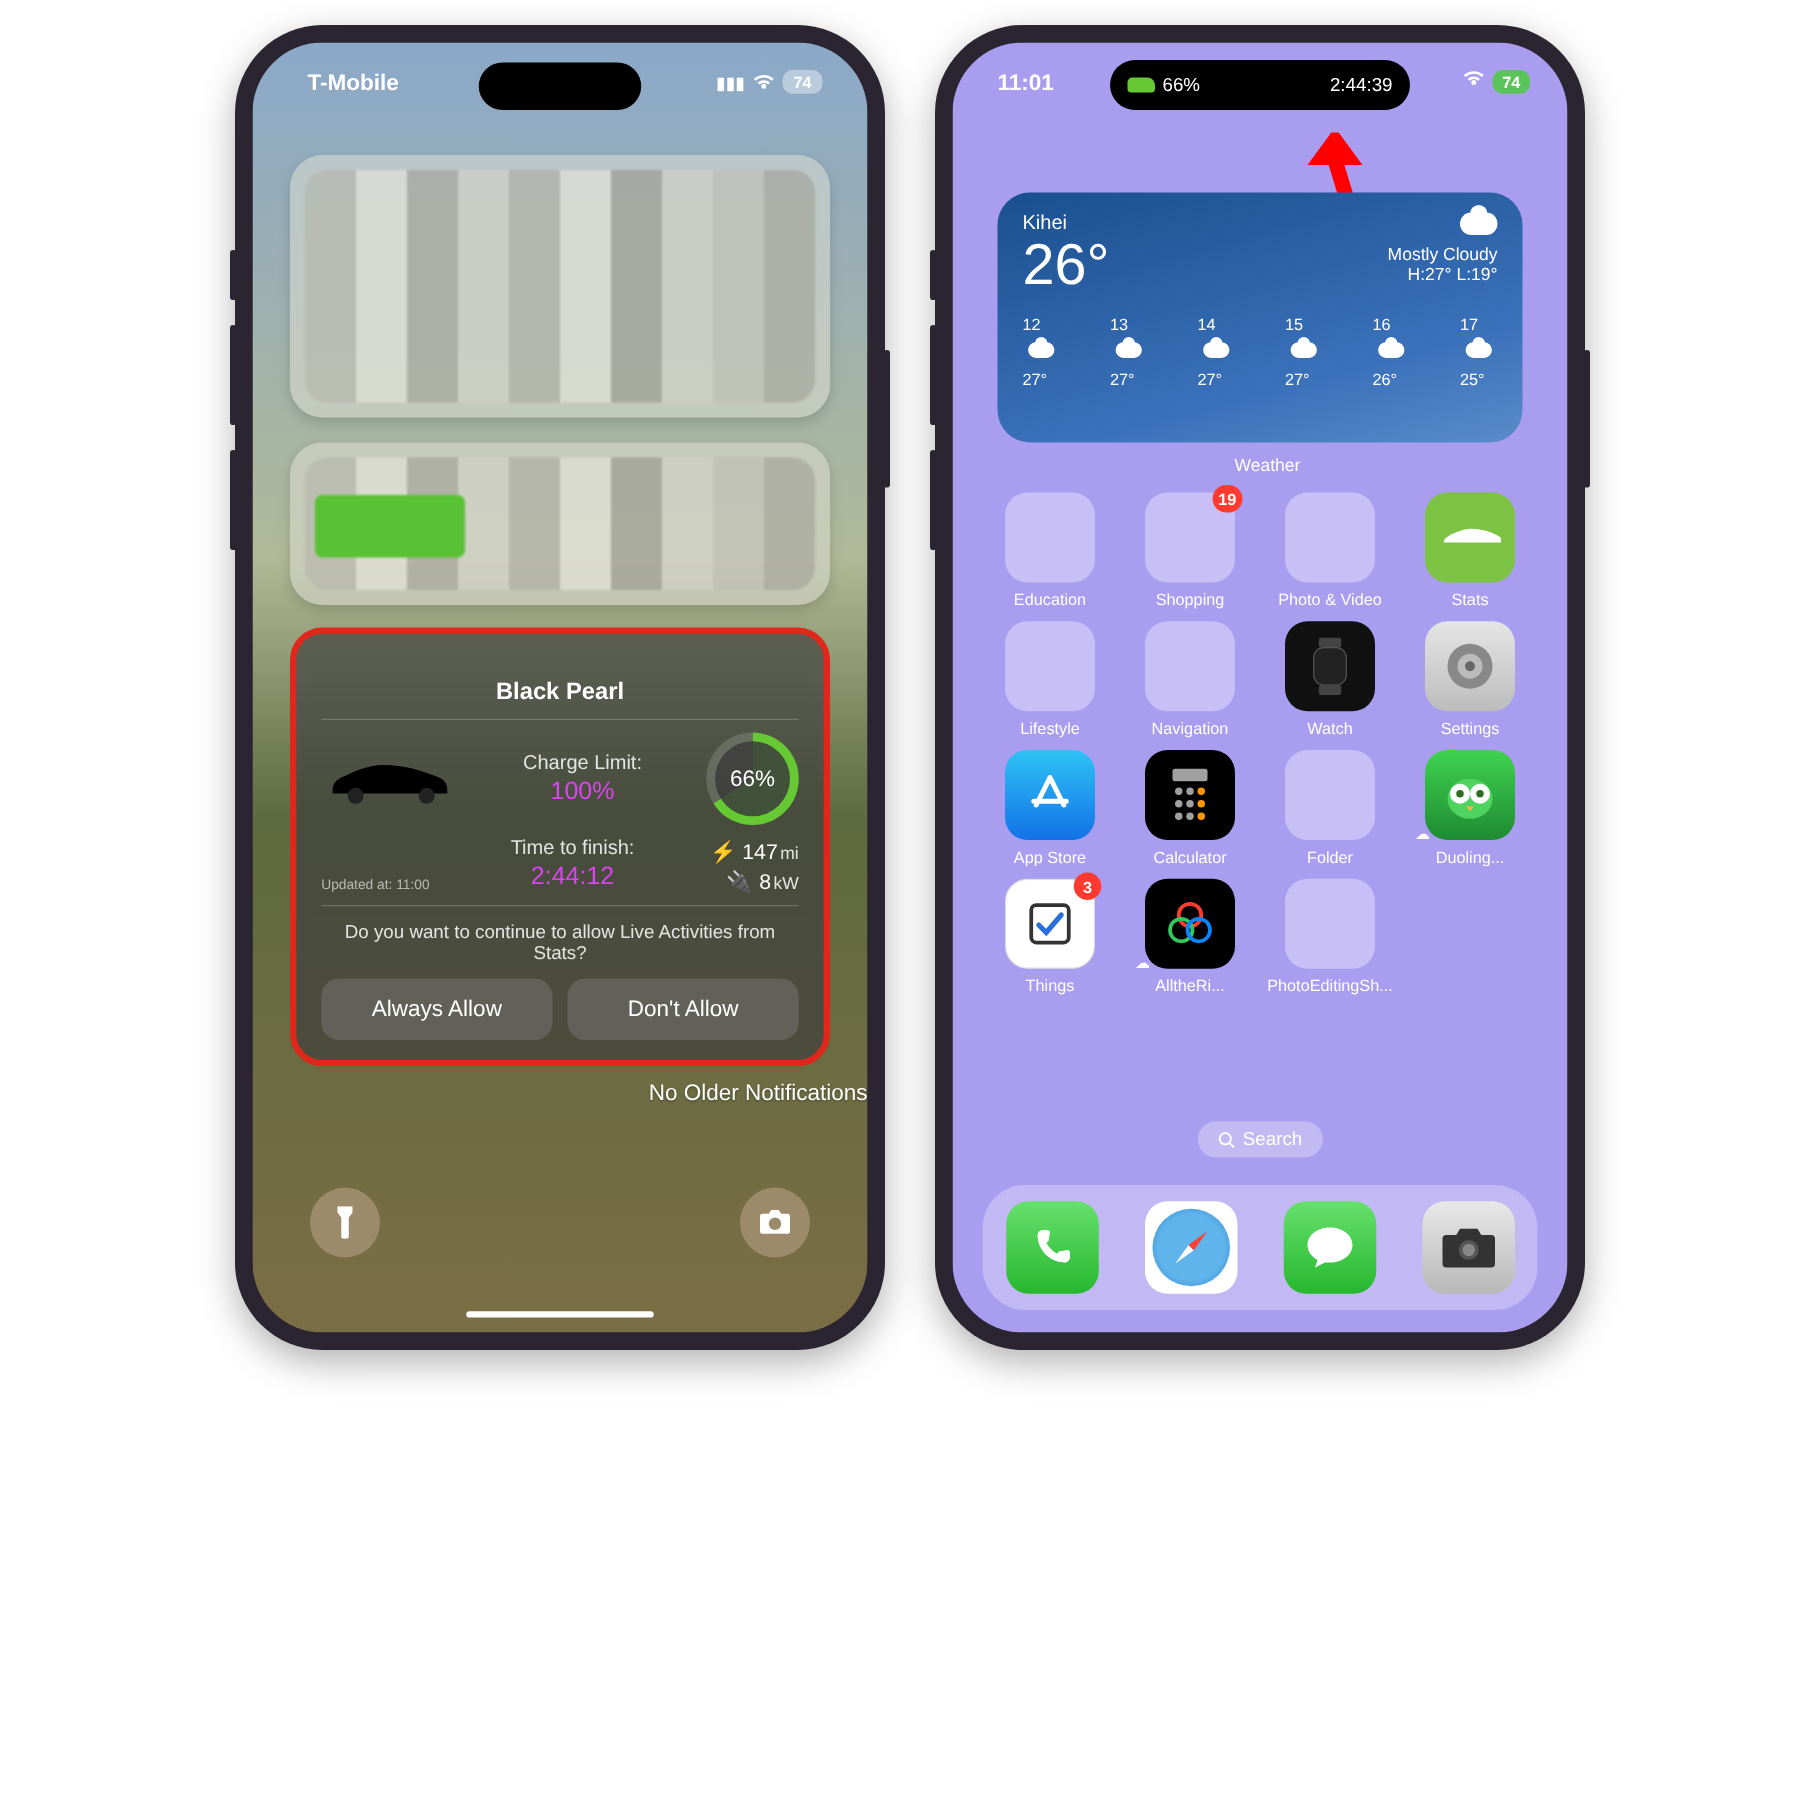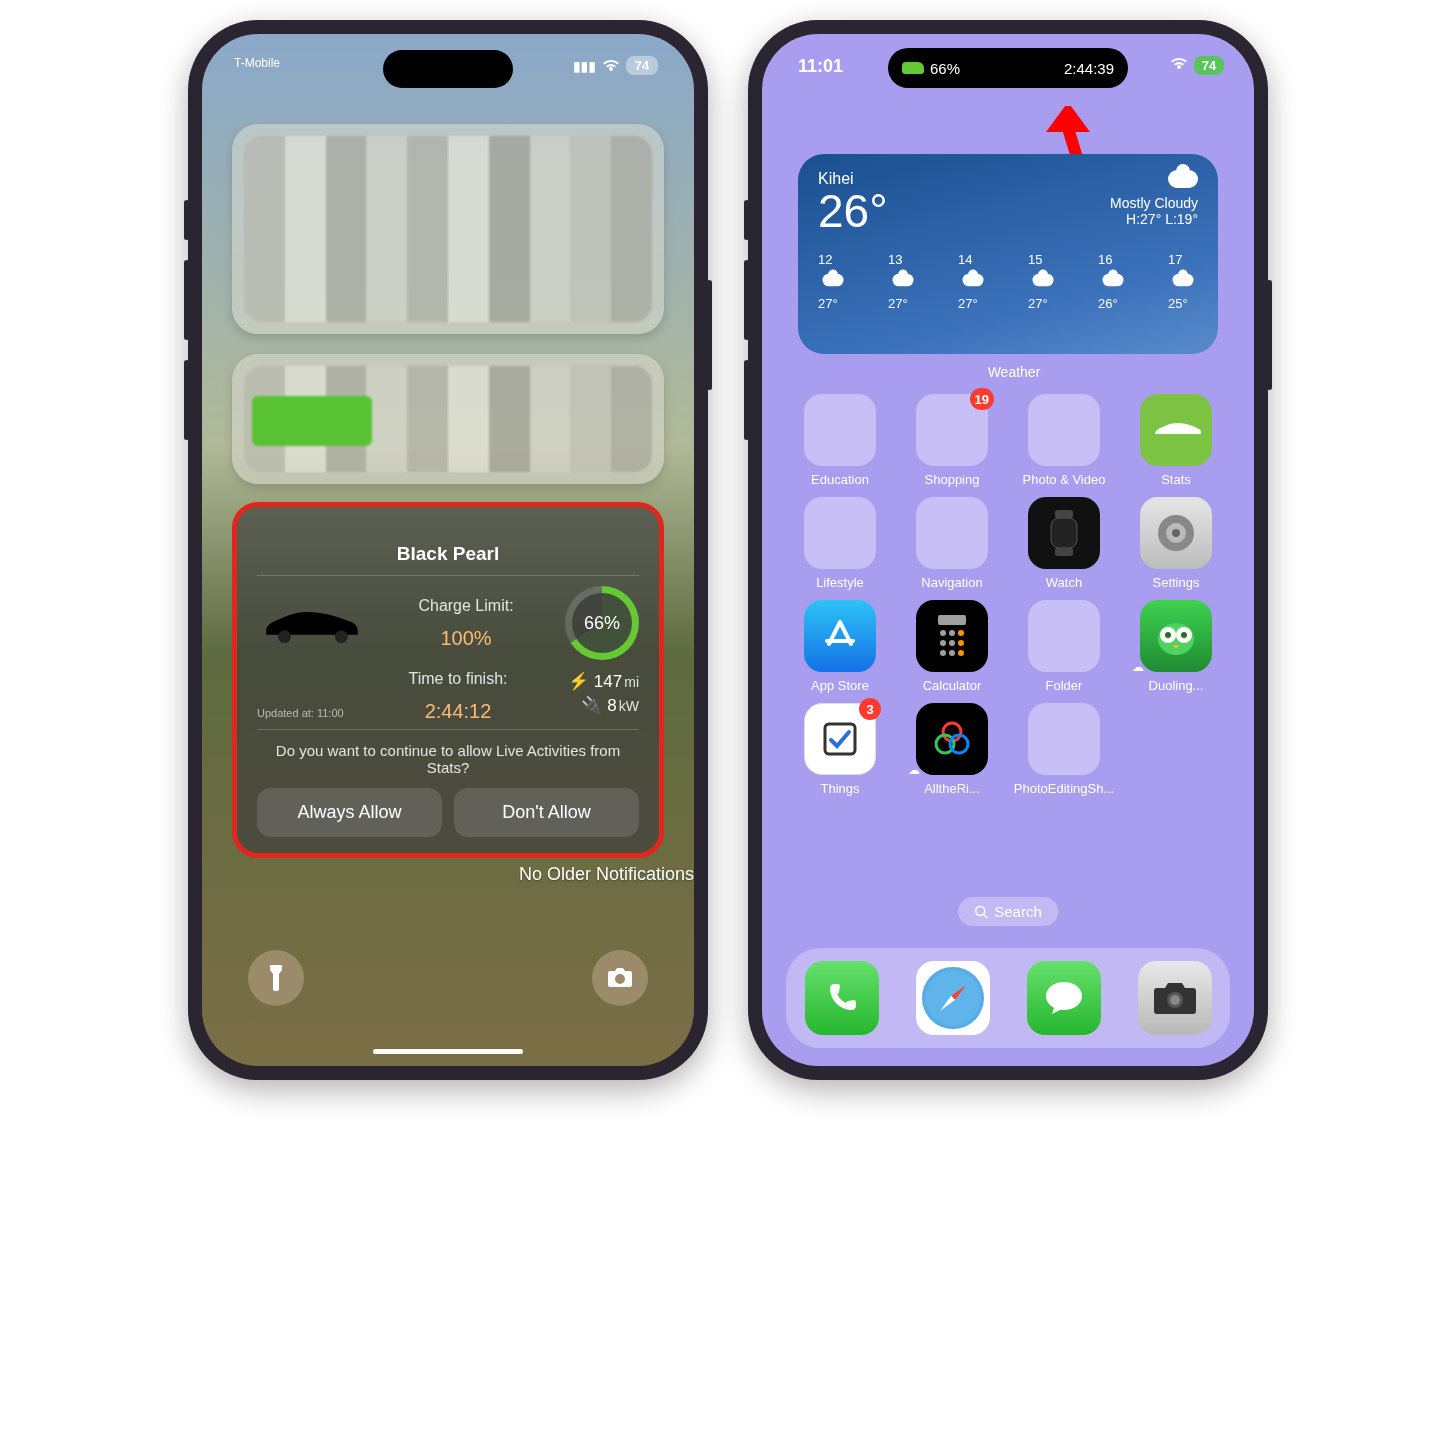--- a/index.html
+++ b/index.html
@@ -43,21 +43,21 @@
   .lock-bg {
     position: absolute; inset:0;
     background: linear-gradient(180deg,#8aa8c9 0%, #b0b997 40%, #5e6a3f 60%, #7b6e45 100%);
   }
   .island {
     position:absolute;
     top:16px; left:50%; transform:translateX(-50%);
     width:130px; height:38px; background:#000; border-radius:20px;
   }
   .status-left {
-    position:absolute; top:22px; left:32px; color:#fff; font-size:12px; font-weight:400;
+    position:absolute; top:22px; left:44px; color:#fff; font-size:18px; font-weight:700;
   }
   .status-right {
     position:absolute; top:22px; right:36px; color:#fff; font-size:14px;
     display:flex; align-items:center; gap:6px;
   }
   .batt {
     display:inline-flex; align-items:center;
     background:rgba(255,255,255,.4); border-radius:8px; padding:2px 4px; font-weight:700; color:#fff;
     min-width:32px; justify-content:center; font-size:13px;
   }
@@ -91,21 +91,21 @@
     border-radius:26px;
     padding:36px 20px 16px;
     color:#fff;
     border: 5px solid #e1261c;
   }
   .live-title { text-align:center; font-weight:600; font-size:19px; margin-bottom:10px;}
   .divider { height:1px; background:rgba(255,255,255,.2); margin:6px 0 10px; }
   .live-row { display:flex; align-items:center; gap:12px; }
   .car-svg { width:110px; flex-shrink:0; }
   .live-mid { flex:1; text-align:center; color:rgba(255,255,255,.85); font-size:16px; }
-  .live-mid .val { color:#fdba74; font-size:20px; font-weight:500; margin-top:12px;}
+  .live-mid .val { color:#d946ef; font-size:20px; font-weight:500; margin-top:2px;}
   .live-ring {
     width:74px; height:74px; border-radius:50%;
     position:relative; flex-shrink:0;
     background: conic-gradient(#66c933 0 66%, rgba(255,255,255,.15) 66% 100%);
     display:flex; align-items:center; justify-content:center;
   }
   .live-ring::before {
     content:""; position:absolute; inset:7px; background:rgba(60,60,60,.85); border-radius:50%;
   }
   .live-ring span { position:relative; font-size:18px; font-weight:500;}

